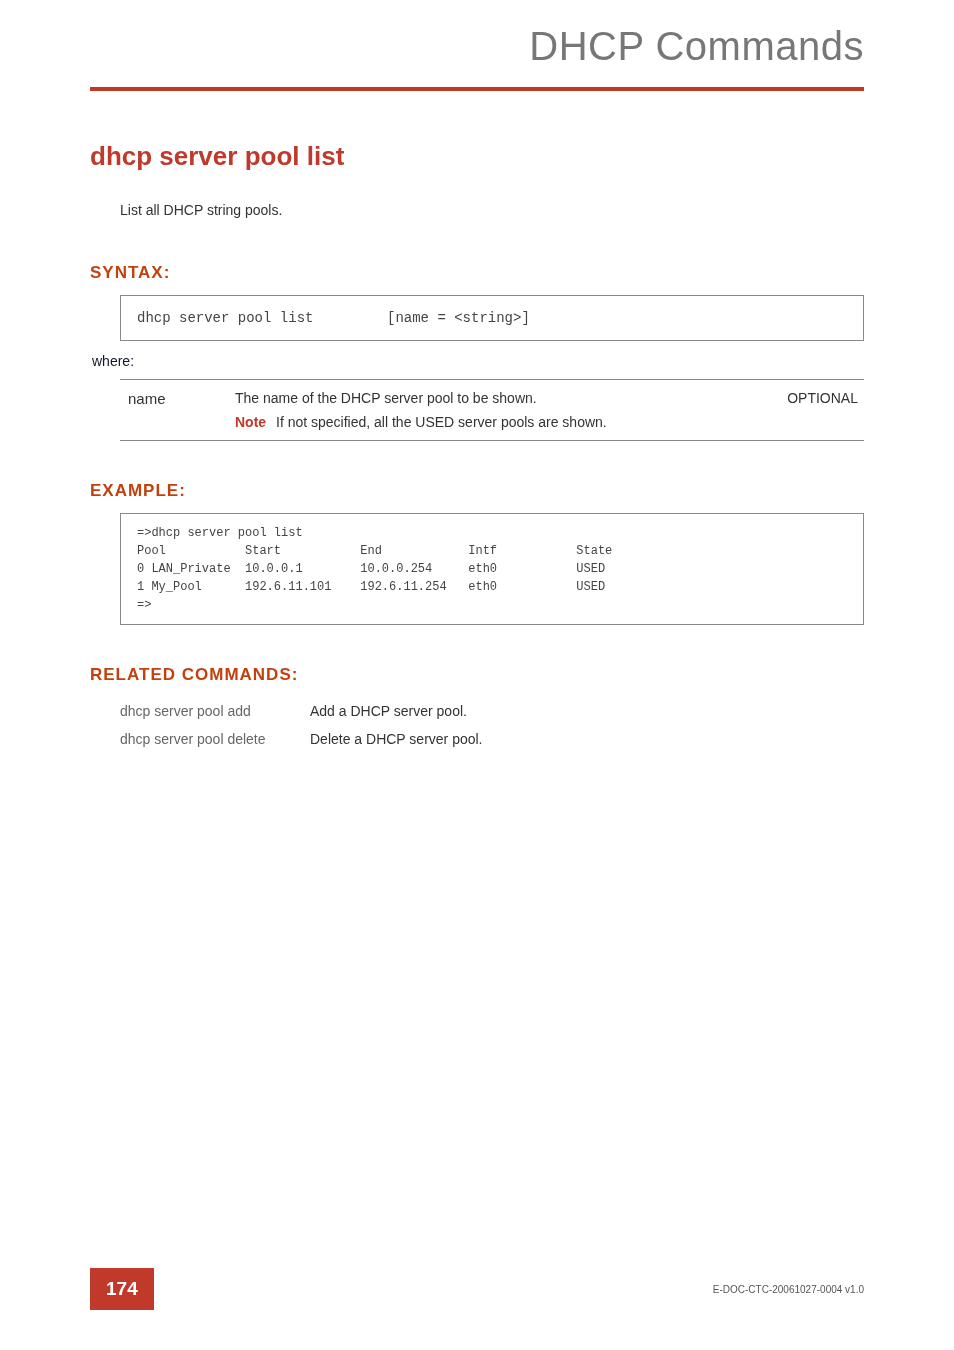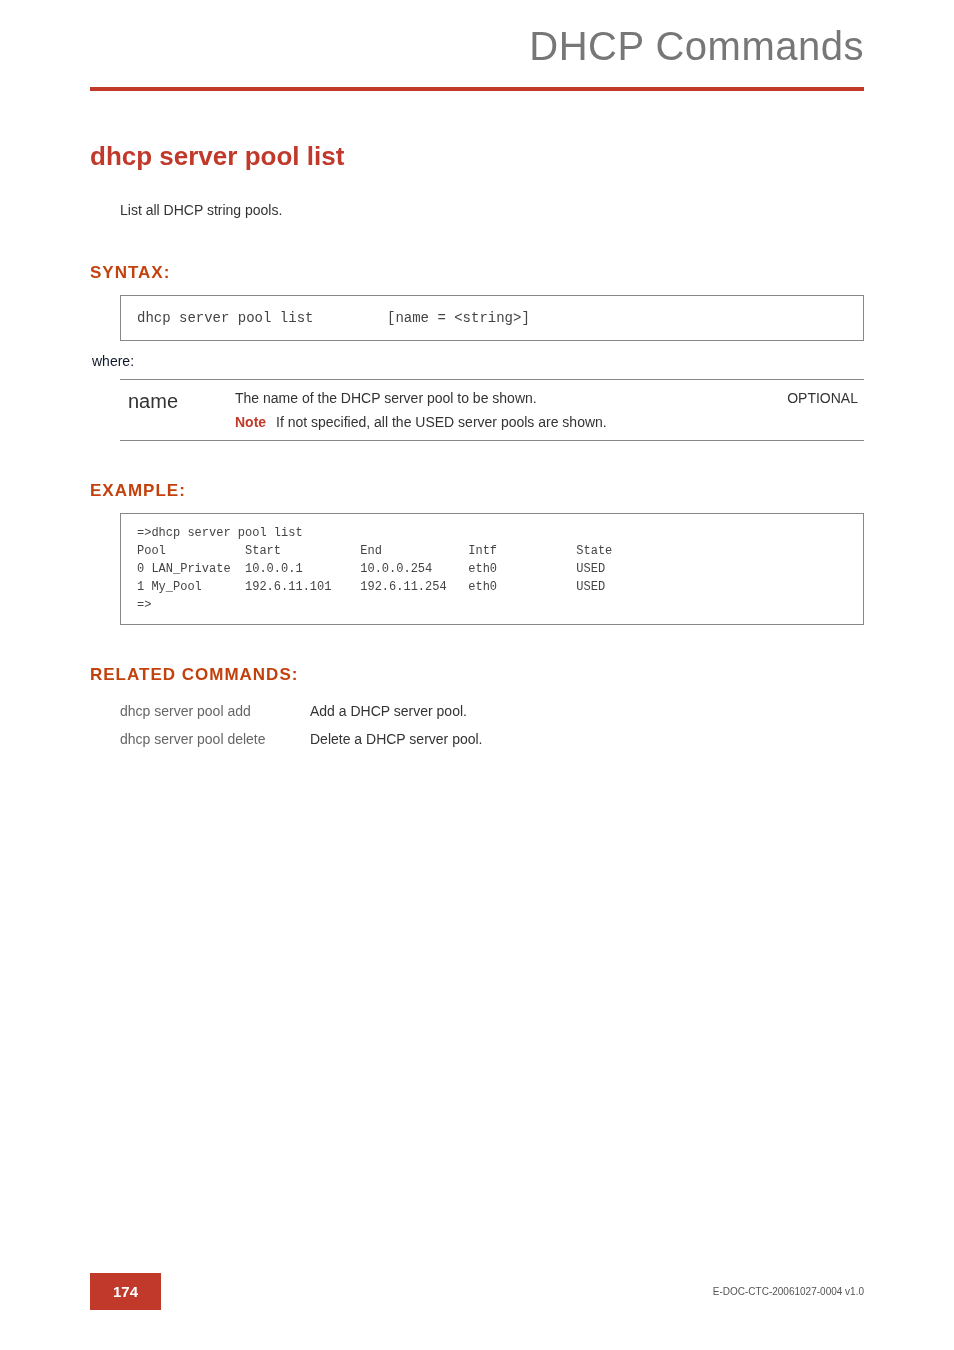--- a/index.html
+++ b/index.html
@@ -10,32 +10,32 @@
   .content { padding: 50px 90px 0 90px; }
   .cmd-title { color: #c0392b; font-size: 26px; font-weight: 600; margin-bottom: 30px; }
   .desc { font-size: 14px; color: #333; margin-left: 30px; margin-bottom: 45px; }
   .sec-head { color: #c2410c; font-size: 17px; font-weight: 700; letter-spacing: 1px; margin-bottom: 12px; }
   .syntax-box { border: 1px solid #888; padding: 14px 16px; font-family: "Courier New", monospace; font-size: 14px; color: #444; margin-left: 30px; }
   .syntax-row { display: flex; }
   .syntax-left { width: 250px; }
   .where { font-size: 14px; color: #0f172a; margin: 12px 0 10px 2px; }
   .param-table { margin-left: 30px; margin-bottom: 40px; }
   .param-row { display: flex; border-top: 1px solid #888; border-bottom: 1px solid #888; padding: 10px 0; align-items: flex-start; }
-  .param-name { width: 115px; font-size: 20px; color: #333; padding-left: 8px; }
+  .param-name { width: 115px; font-size: 15px; color: #333; padding-left: 8px; }
   .param-body { flex: 1; font-size: 14px; color: #333; }
   .param-opt { width: 100px; text-align: right; font-size: 14px; color: #333; padding-right: 6px; }
   .note-line { margin-top: 8px; }
   .note-label { color: #c0392b; font-weight: 700; margin-right: 6px; }
   .example-box { border: 1px solid #888; padding: 10px 16px; margin-left: 30px; font-family: "Courier New", monospace; font-size: 12px; color: #444; margin-bottom: 40px; white-space: pre; line-height: 1.5; }
   .related { margin-left: 30px; }
   .rel-row { display: flex; padding: 6px 0; font-size: 14px; }
   .rel-cmd { width: 190px; color: #666; }
   .rel-desc { color: #333; }
   .footer { position: absolute; bottom: 40px; left: 0; right: 0; padding: 0 90px; display: flex; justify-content: space-between; align-items: center; }
-  .pagenum { background: #c0392b; color: #fff; font-weight: 700; font-size: 15px; padding: 10px 23px; }
+  .pagenum { background: #c0392b; color: #fff; font-weight: 700; font-size: 19px; padding: 10px 16px; }
   .docid { font-size: 10px; color: #555; }
 </style>
 </head>
 <body>
 
 <div class="page">
 
   <div class="header-title">DHCP Commands</div>
   <div class="redline"></div>
 

